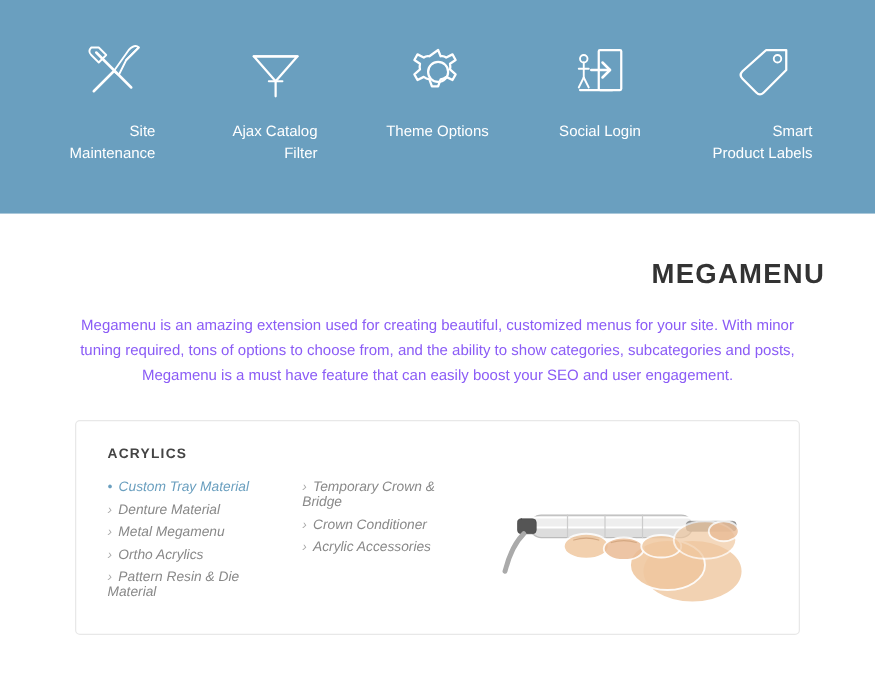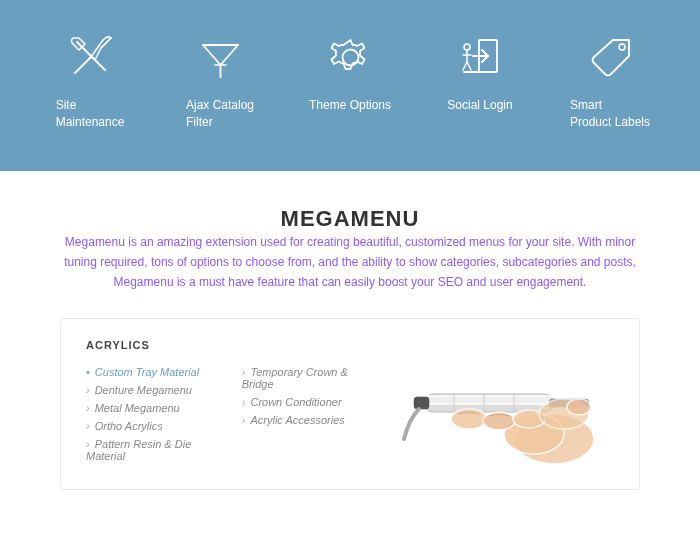--- a/index.html
+++ b/index.html
@@ -25,21 +25,21 @@
       padding: 0 20px;
     }
 
     .icon-item {
       display: flex;
       flex-direction: column;
       align-items: center;
       width: 130px;
       padding: 10px 10px;
       color: #fff;
-      text-align: left;
+      text-align: right;
     }
 
     .icon-item .icon-svg {
       width: 55px;
       height: 55px;
       margin-bottom: 12px;
       display: flex;
       align-items: center;
       justify-content: center;
     }
@@ -56,20 +56,22 @@
       background: #fff;
       padding: 35px 40px 20px 40px;
       text-align: center;
     }
 
     .megamenu-title {
       font-size: 22px;
       font-weight: 700;
       color: #333;
       letter-spacing: 1px;
+      margin-bottom: 18px;
+      text-align: right;
     }
 
     .megamenu-desc {
       font-size: 12px;
       color: #8b5cf6;
       line-height: 1.7;
       max-width: 580px;
       margin: 0 auto 25px auto;
     }
 
@@ -231,21 +233,21 @@
   <h2 class="megamenu-title">MEGAMENU</h2>
   <p class="megamenu-desc">Megamenu is an amazing extension used for creating beautiful, customized menus for your site. With minor tuning required, tons of options to choose from, and the ability to show categories, subcategories and posts, Megamenu is a must have feature that can easily boost your SEO and user engagement.</p>
 
   <div class="megamenu-demo">
     <div class="menu-content">
       <div class="menu-category-title">ACRYLICS</div>
       <div class="menu-columns">
         <div class="menu-column">
           <ul>
             <li class="highlight">Custom Tray Material</li>
-            <li>Denture Megamenu</li>
+            <li>Denture Material</li>
             <li>Metal Megamenu</li>
             <li>Ortho Acrylics</li>
             <li>Pattern Resin &amp; Die Material</li>
           </ul>
         </div>
         <div class="menu-column">
           <ul>
             <li>Temporary Crown &amp; Bridge</li>
             <li>Crown Conditioner</li>
             <li>Acrylic Accessories</li>

